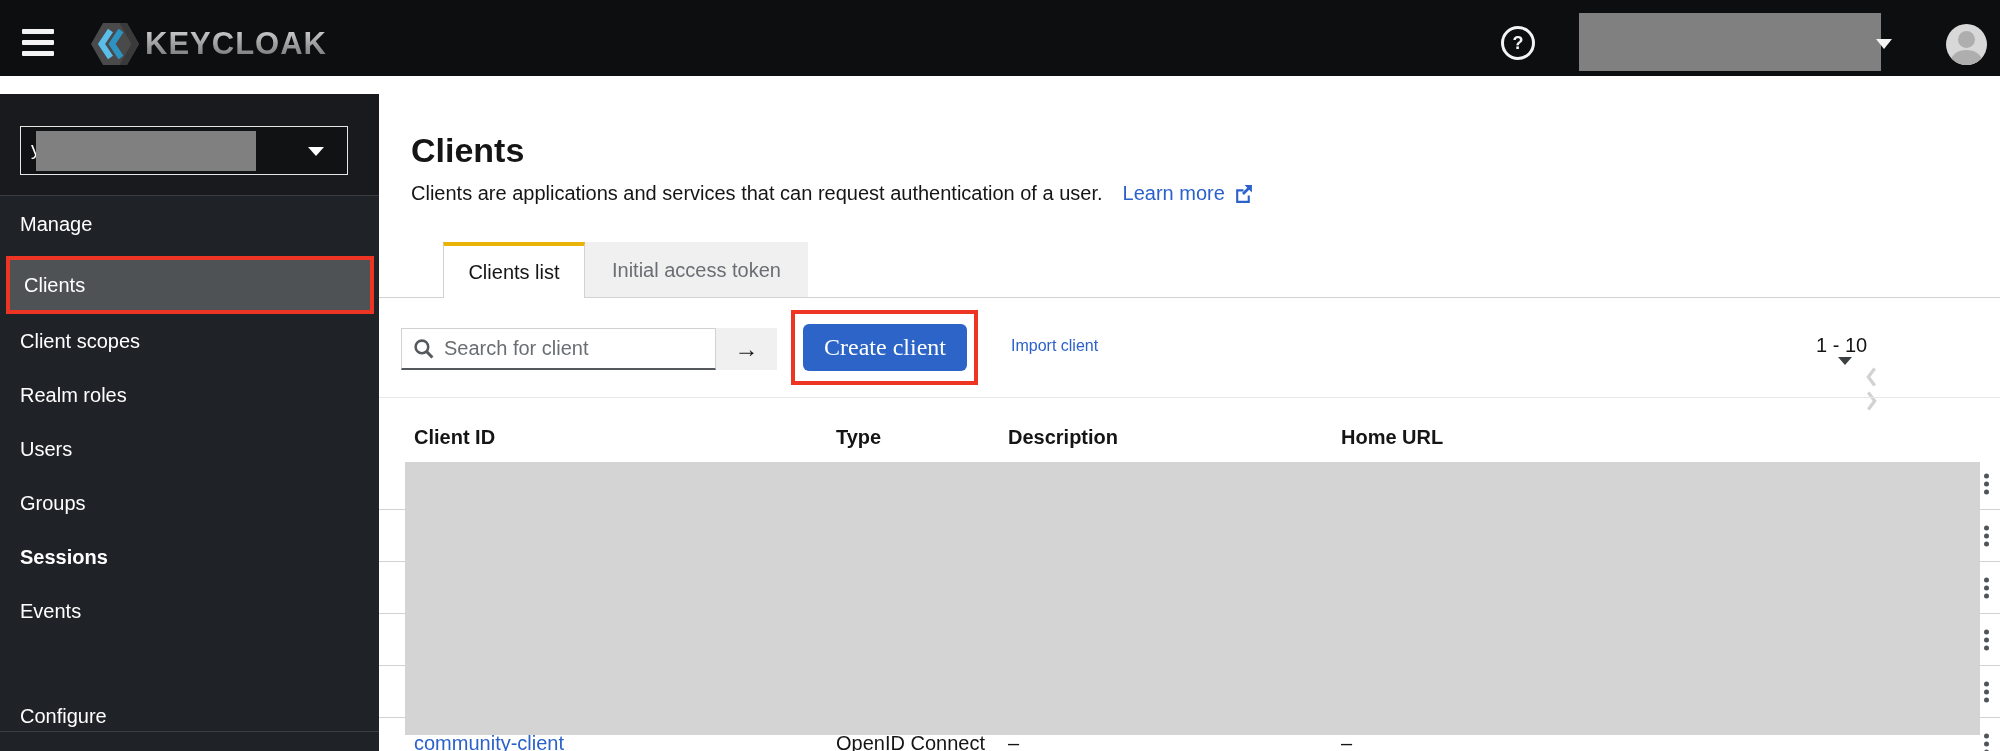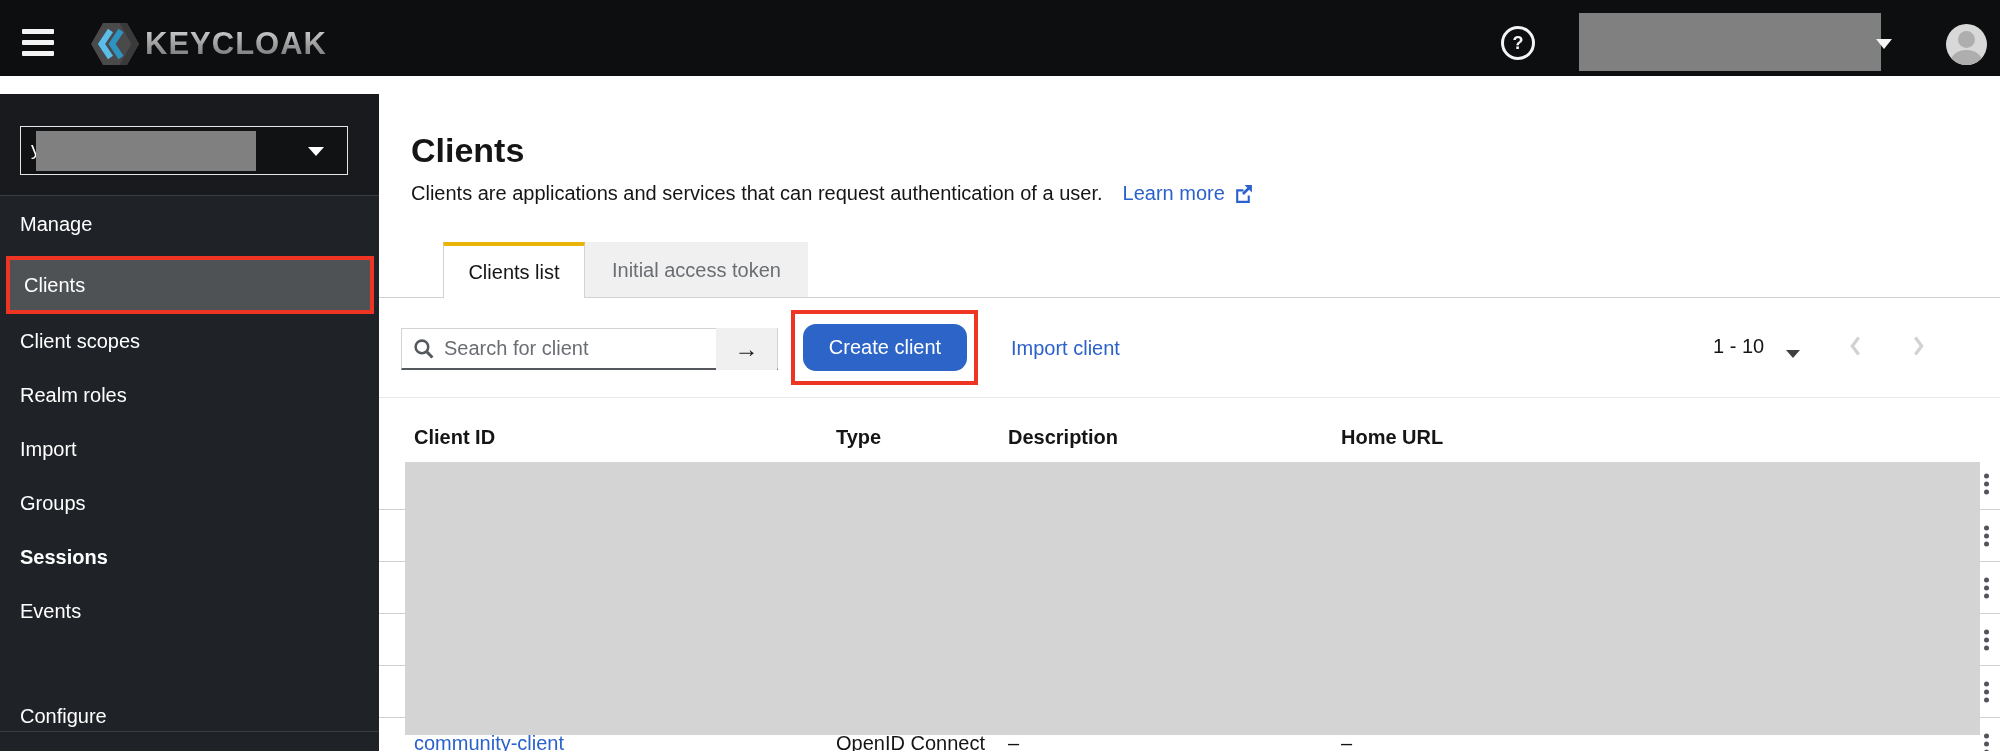--- a/index.html
+++ b/index.html
@@ -49,33 +49,33 @@
   .learn-more { display:flex; align-items:center; gap:8px; color:#2b61cb; font-size:20px; cursor:pointer; text-decoration:none; }
 
   .tab { position:absolute; top:148px; height:56px; display:flex; align-items:center; justify-content:center;
       font-size:20px; cursor:pointer; }
   .tab.active { left:64px; width:142px; background:#ffffff; color:#151515;
       border-top:4px solid #eab308; border-left:1px solid #d2d2d2; border-right:1px solid #d2d2d2; z-index:3; }
   .tab.inactive { left:206px; width:223px; background:#f0f0f0; color:#6a6e73; }
   .tabs-underline { position:absolute; left:0; top:203px; width:1621px; height:1px; background:#d2d2d2; }
 
   
-  .search-box { position:absolute; left:22px; top:234px; width:377px; height:42px; background:#ffffff;
+  .search-box { position:absolute; left:22px; top:234px; width:315px; height:42px; background:#ffffff;
       border:1px solid #d2d2d2; border-bottom:2px solid #55585c; display:flex; align-items:center; padding-left:11px; }
   .search-box input { border:none; outline:none; font-size:20px; color:#151515; width:250px; margin-left:10px;
       font-family:"Liberation Sans", sans-serif; }
   .search-box input::placeholder { color:#6a6e73; }
   .search-submit { position:absolute; left:337px; top:234px; width:61px; height:42px; background:#f0f0f0;
       border:none; font-size:24px; color:#151515; cursor:pointer; }
   .annotation-box { position:absolute; border:4px solid #ee3524; pointer-events:none; z-index:15; }
   .anno-create { left:412px; top:216px; width:187px; height:75px; }
   .btn-primary { position:absolute; left:424px; top:230px; width:164px; height:47px; background:#2c64c7;
-      color:#ffffff; font-size:20px; border:none; border-radius:13px; cursor:pointer; font-family:Liberation Sans, sans-serif; }
-  .import-link { position:absolute; left:632px; top:243px; color:#2b61cb; font-size:20px; cursor:pointer; text-decoration:none; }
-  .pagination { position:absolute; left:1334px; top:240px; display:flex; align-items:flex-end; }
+      color:#ffffff; font-size:24px; border:none; border-radius:6px; cursor:pointer; font-family:Liberation Serif, serif; }
+  .import-link { position:absolute; left:632px; top:243px; color:#2b61cb; font-size:16px; cursor:pointer; text-decoration:none; }
+  .pagination { position:absolute; left:1437px; top:240px; display:flex; align-items:flex-start;flex-direction:column; }
   .page-range { font-size:20px; color:#151515; }
   .page-caret { width:0; height:0; border-left:7px solid transparent; border-right:7px solid transparent;
       border-top:8px solid #3d4043; margin-left:22px; cursor:pointer; }
   .page-nav { margin-left:48px; cursor:default; display:flex; }
   .toolbar-line { position:absolute; left:0; top:303px; width:1621px; height:1px; background:#e8e8e8; }
 
   
   .col-head { position:absolute; top:332px; font-size:20px; font-weight:700; color:#151515; }
   .head-line { position:absolute; left:0; top:364px; width:1621px; height:1px; background:#d2d2d2; }
   .rows { position:absolute; left:0; top:364px; width:1621px; }
@@ -137,21 +137,21 @@
     <div class="nav-item selected" style="top:162px;">
       <span>Clients</span>
     </div>
     <div class="nav-item" style="top:220px;">
       <span>Client scopes</span>
     </div>
     <div class="nav-item" style="top:274px;">
       <span>Realm roles</span>
     </div>
     <div class="nav-item" style="top:328px;">
-      <span>Import</span>
+      <span>Users</span>
     </div>
     <div class="nav-item" style="top:382px;">
       <span>Groups</span>
     </div>
     <div class="nav-item" style="top:436px;font-weight:bold;">
       <span>Sessions</span>
     </div>
     <div class="nav-item" style="top:490px;">
       <span>Events</span>
     </div>

